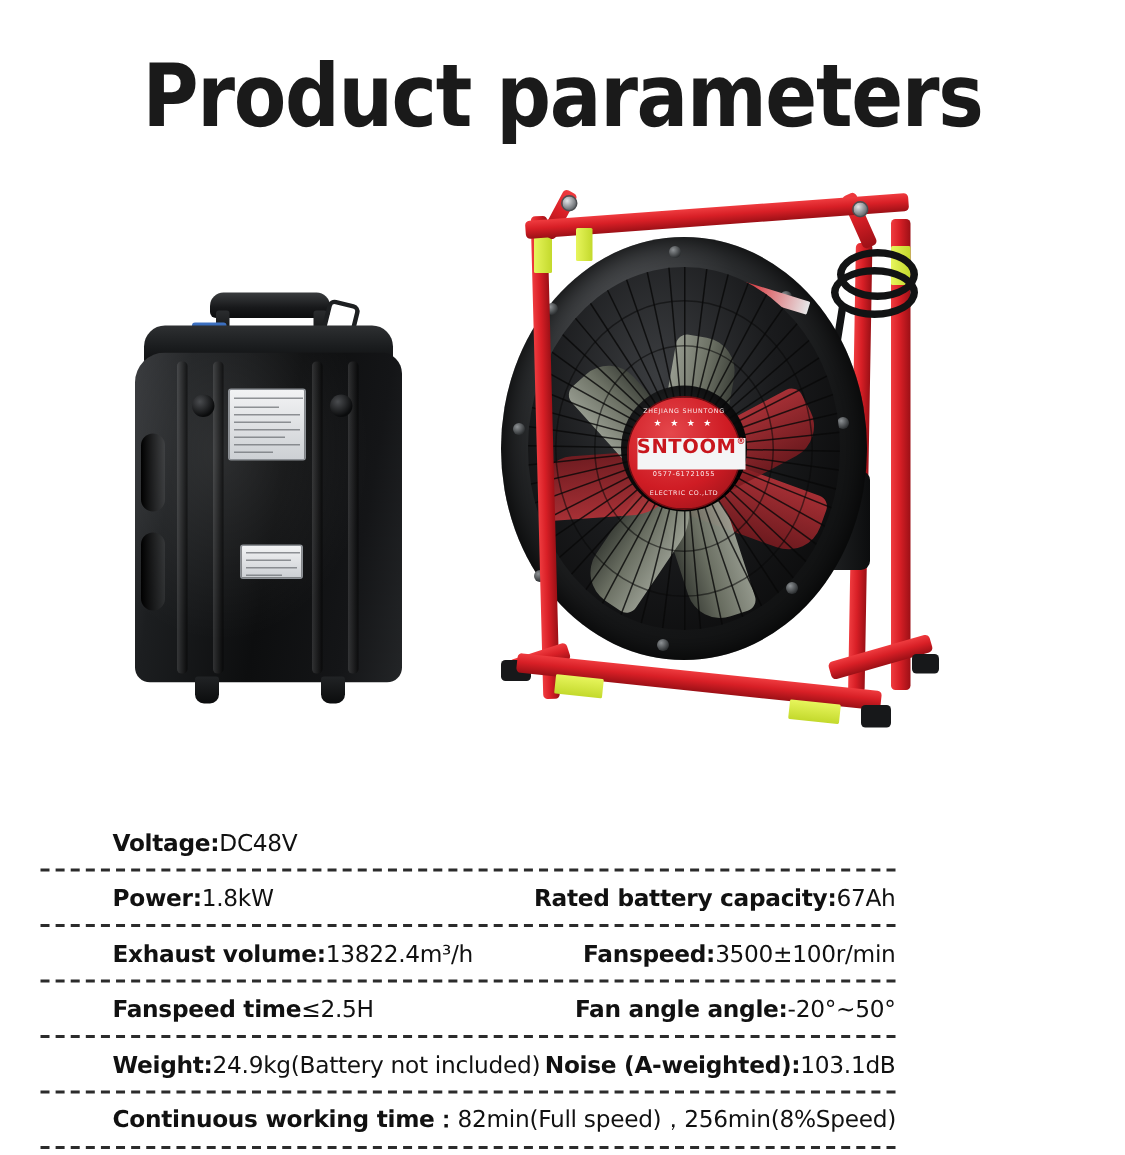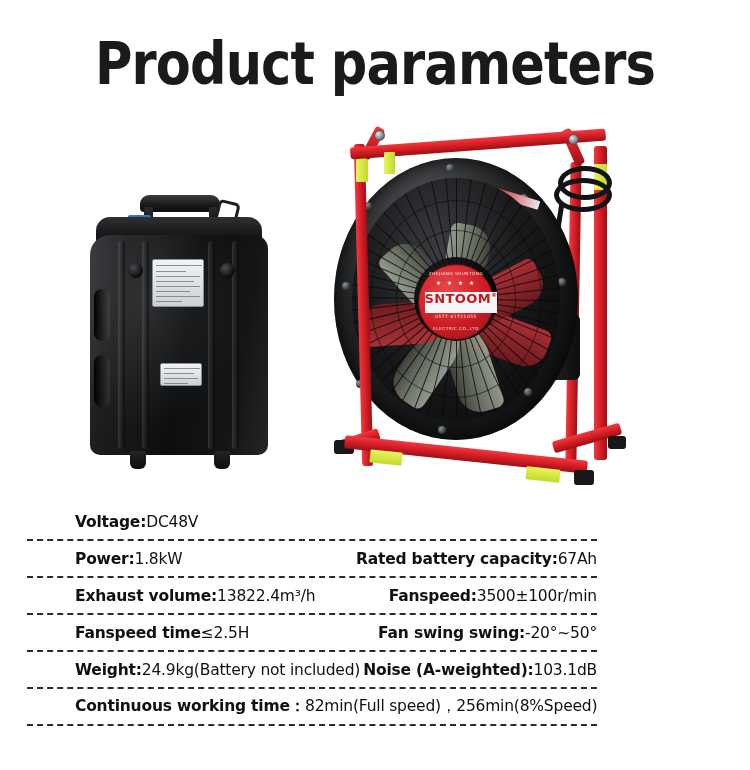--- a/index.html
+++ b/index.html
@@ -221,21 +221,21 @@
   .cable-tail {
     position: absolute; width: 5px; background: #121314; border-radius: 3px;
   }
   .motor-box {
     position: absolute; left: 214px; top: 196px; width: 44px; height: 66px;
     background: linear-gradient(90deg,#2b2d2f,#0c0d0e);
     border-radius: 6px;
   }
 
   
-  .specs { position: absolute; left: 0; top: 504px; width: 624px; }
+  .specs { position: absolute; left: 0; top: 544px; width: 624px; }
   .spec-row {
     position: relative;
     height: 37px;
     display: flex; align-items: center;
     border-bottom: 2px dashed #2b2b2b;
     margin: 0 27px;
     background-image: none;
   }
   .spec-row .cell {
     display: flex; align-items: baseline;
@@ -431,21 +431,21 @@
           <span class="v">3500±100r/min</span>
       </div>
     </div>
 
     <div class="spec-row">
       <div class="cell left">
         <span class="k">Fanspeed time</span>
           <span class="v">≤2.5H</span>
       </div>
       <div class="cell right">
-        <span class="k">Fan swing swing:</span>
+        <span class="k">Fan angle angle:</span>
           <span class="v">-20°~50°</span>
       </div>
     </div>
 
     <div class="spec-row">
       <div class="cell left">
         <span class="k">Weight:</span>
           <span class="v">24.9kg(Battery not included)</span>
       </div>
       <div class="cell right">

